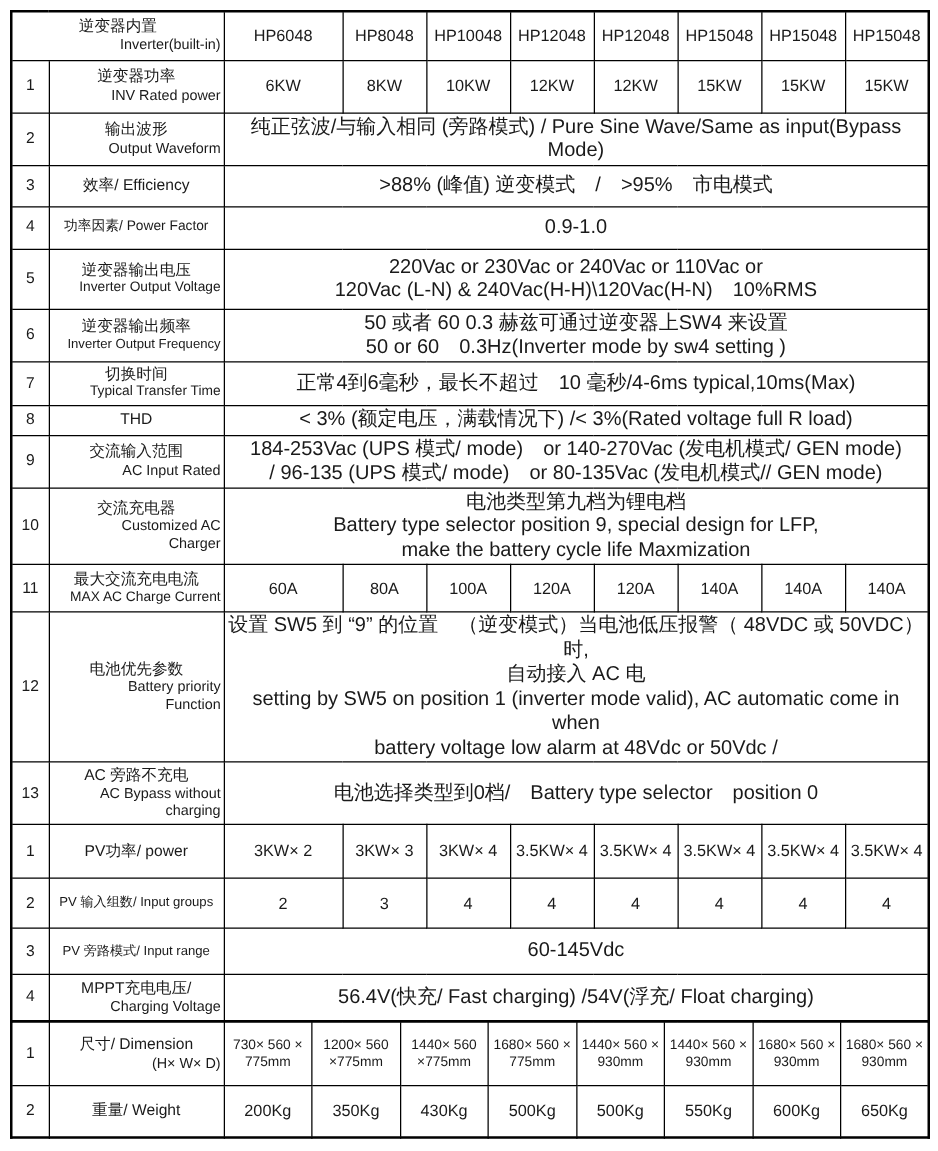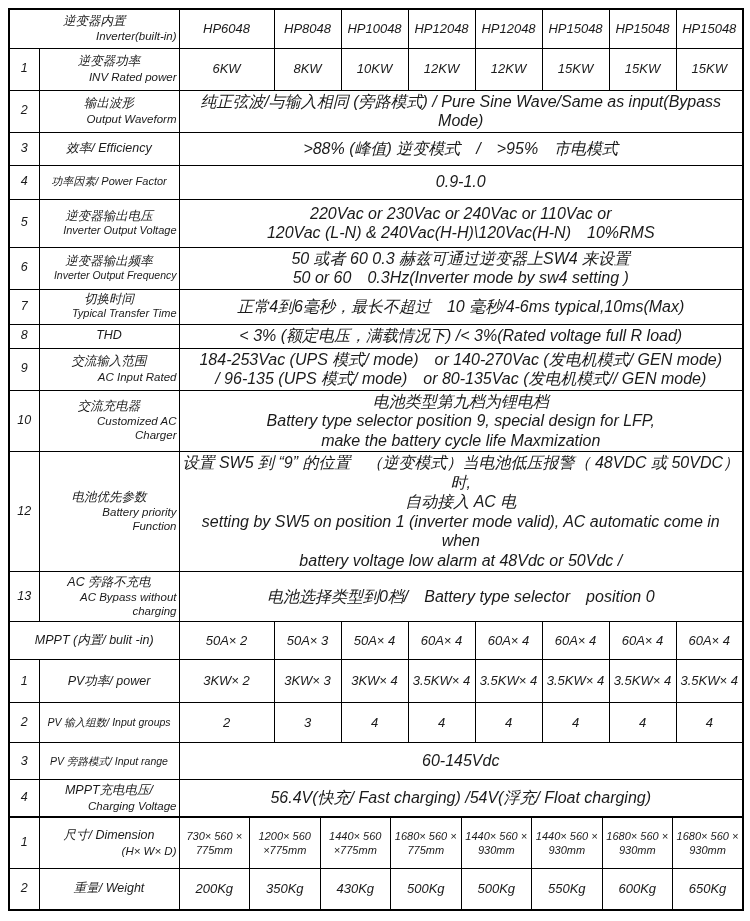--- a/index.html
+++ b/index.html
@@ -1,17 +1,17 @@
 <!DOCTYPE html>
 <html><head>
 <meta charset="utf-8">
 <style>
   html,body{margin:0;padding:0;background:#ffffff;}
   body{width:750px;height:921px;font-family:"Liberation Sans","DejaVu Sans",sans-serif;color:#1a1a1a;}
-  .wrap{padding:8px 0 0 8px;font-style:italic;}
+  .wrap{padding:8px 0 0 8px;}
   table{border-collapse:collapse;table-layout:fixed;border:2px solid #000;}
   .t2{margin-top:-2px;}
   td{border:1.5px solid #000;text-align:center;vertical-align:middle;padding:1px 2px;font-size:12px;line-height:1.22;overflow:hidden;}
   td.num{font-size:12.5px;}
   td.lbl .zh{font-size:12.5px;}
   td.lbl .en{font-size:11.5px;text-align:right;}
   td.lbl .c11{font-size:11px;}
   td.lbl .c10{font-size:10.5px;}
   td.val{font-size:13px;margin-left:44px;}
   td.merged div{font-size:16px;}
@@ -164,20 +164,35 @@
     <div class="en">Customized AC</div>
     <div class="en">Charger</div>
   </td>
   <td colspan="8" class="merged">
     <div>电池类型第九档为锂电档</div>
     <div>Battery type selector position 9, special design for LFP,</div>
     <div>make the battery cycle life Maxmization</div>
   </td>
 </tr>
 
+<tr style="height:38px">
+  <td class="num">11</td>
+  <td class="lbl">
+    <div class="zh">最大交流充电电流</div>
+    <div class="en c11">MAX AC Charge Current</div>
+  </td>
+  <td class="val">60A</td>
+  <td class="val">80A</td>
+  <td class="val">100A</td>
+  <td class="val">120A</td>
+  <td class="val">120A</td>
+  <td class="val">140A</td>
+  <td class="val">140A</td>
+  <td class="val">140A</td>
+</tr>
 
 <tr style="height:70px">
   <td class="num">12</td>
   <td class="lbl">
     <div class="zh">电池优先参数</div>
     <div class="en">Battery priority</div>
     <div class="en">Function</div>
   </td>
   <td colspan="8" class="merged">
     <div>设置 SW5 到 “9” 的位置　（逆变模式）当电池低压报警（ 48VDC 或 50VDC）时,</div>
@@ -192,33 +207,20 @@
   <td class="lbl">
     <div class="zh">AC 旁路不充电</div>
     <div class="en">AC Bypass without</div>
     <div class="en">charging</div>
   </td>
   <td colspan="8" class="merged">
     <div>电池选择类型到0档/　Battery type selector　position 0</div>
   </td>
 </tr>
 
-<tr style="height:38px">
-  <td colspan="2" class="lbl">
-    <div class="zh">MPPT (内置/ bulit -in)</div>
-  </td>
-  <td class="val">50A× 2</td>
-  <td class="val">50A× 3</td>
-  <td class="val">50A× 4</td>
-  <td class="val">60A× 4</td>
-  <td class="val">60A× 4</td>
-  <td class="val">60A× 4</td>
-  <td class="val">60A× 4</td>
-  <td class="val">60A× 4</td>
-</tr>
 
 <tr style="height:43px">
   <td class="num">1</td>
   <td class="lbl">
     <div class="zh">PV功率/ power</div>
   </td>
   <td class="val">3KW× 2</td>
   <td class="val">3KW× 3</td>
   <td class="val">3KW× 4</td>
   <td class="val">3.5KW× 4</td>

